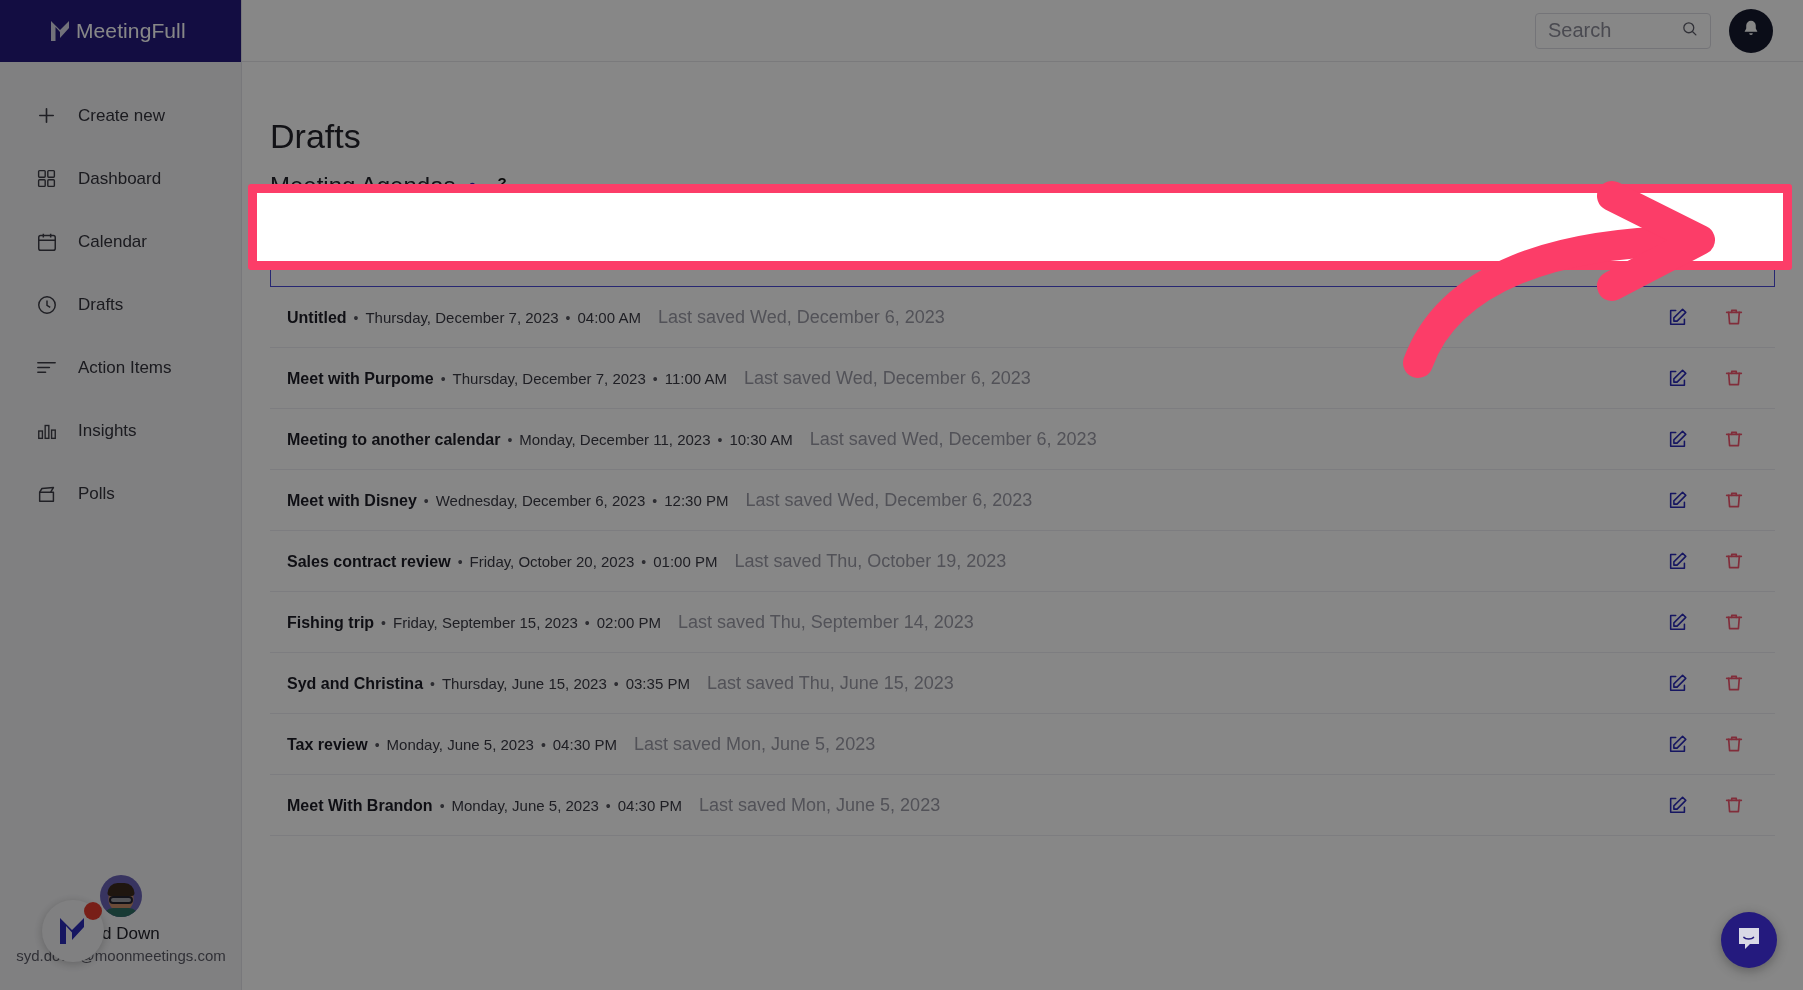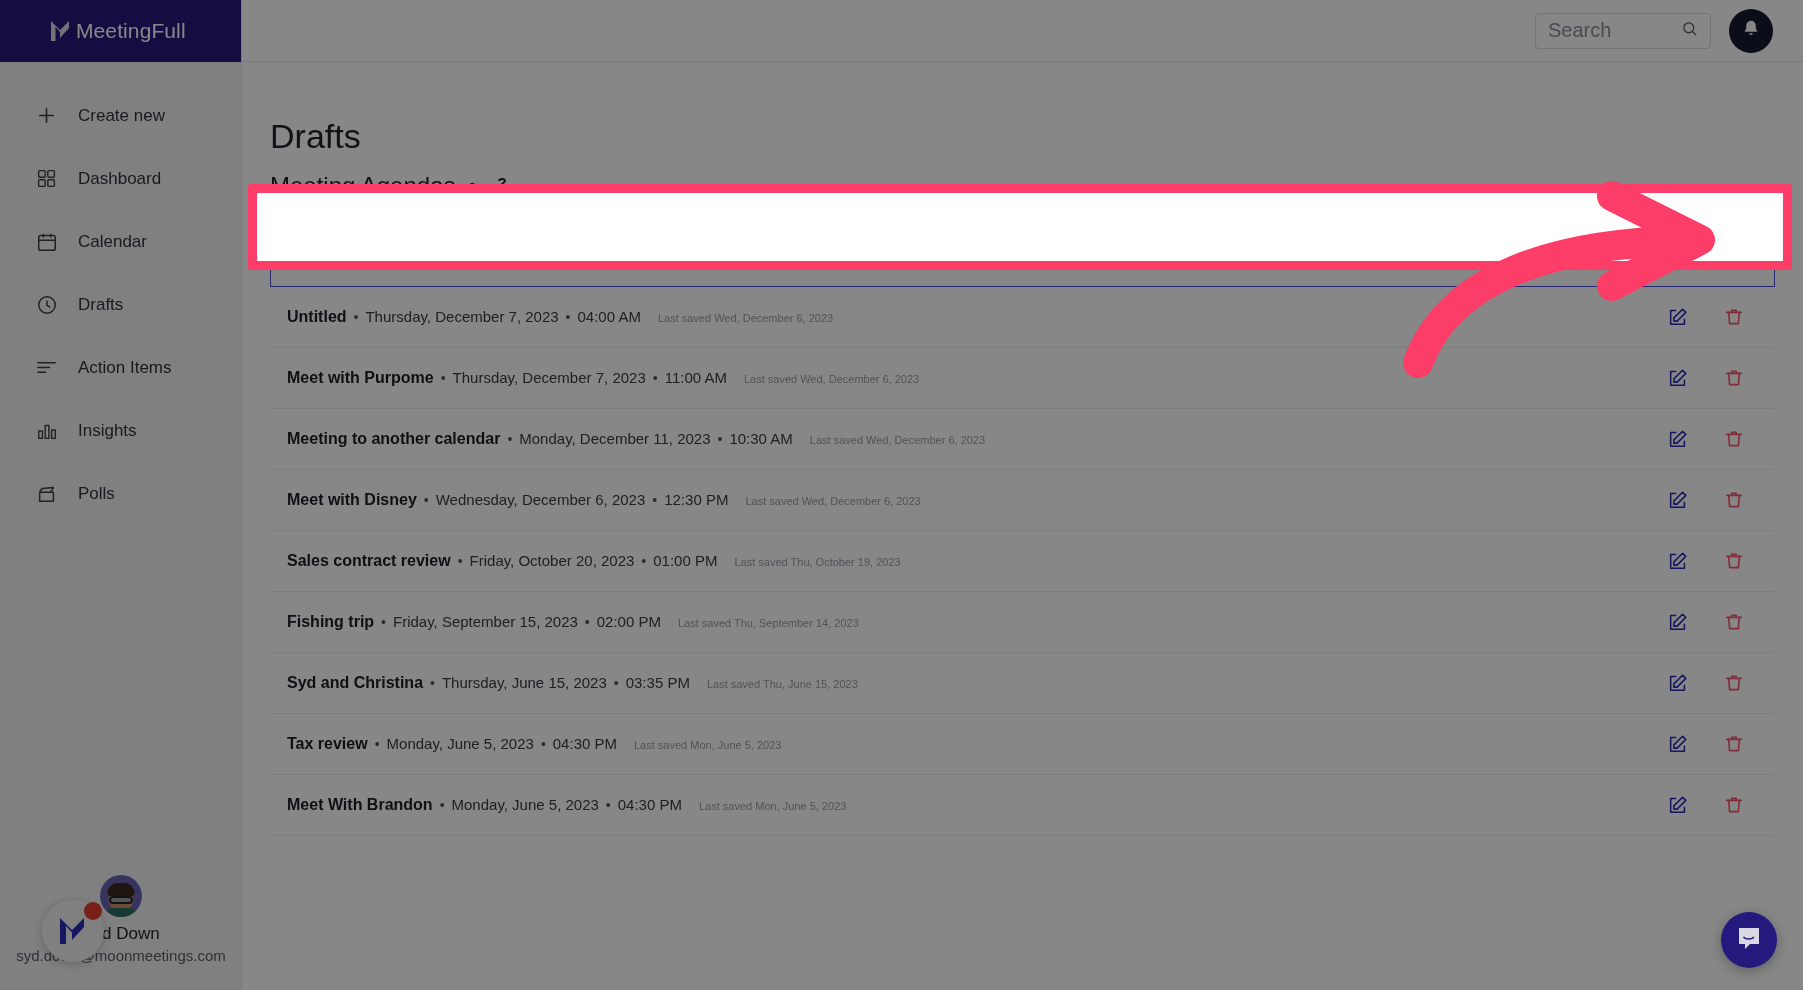--- a/index.html
+++ b/index.html
@@ -247,21 +247,21 @@
     font-size: 16px;
     font-weight: 700;
     color: #1d1d26;
   }
   .sep { color: #55555f; font-size: 14px; }
   .row-meta {
     font-size: 15px;
     color: #3b3b45;
   }
   .row-saved {
-    font-size: 11px;
+    font-size: 18px;
     color: #9b9ba6;
     margin-left: 10px;
   }
   .row-actions {
     display: flex;
     align-items: center;
     gap: 34px;
     padding-right: 8px;
   }
   .act { cursor: pointer; display: flex; align-items: center; }

